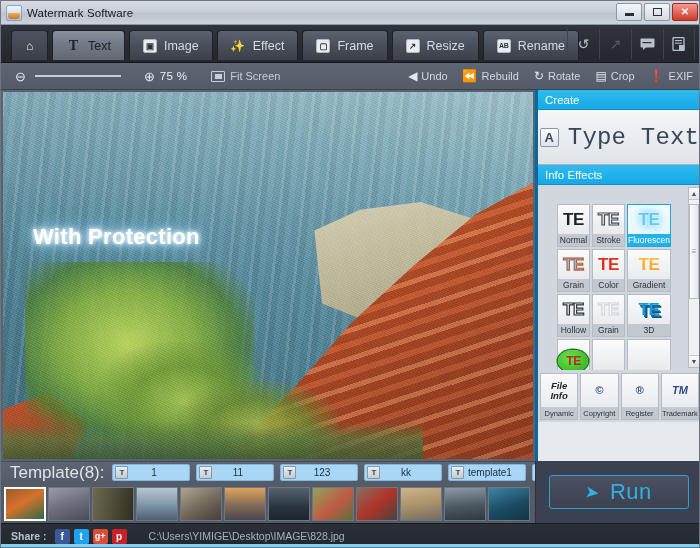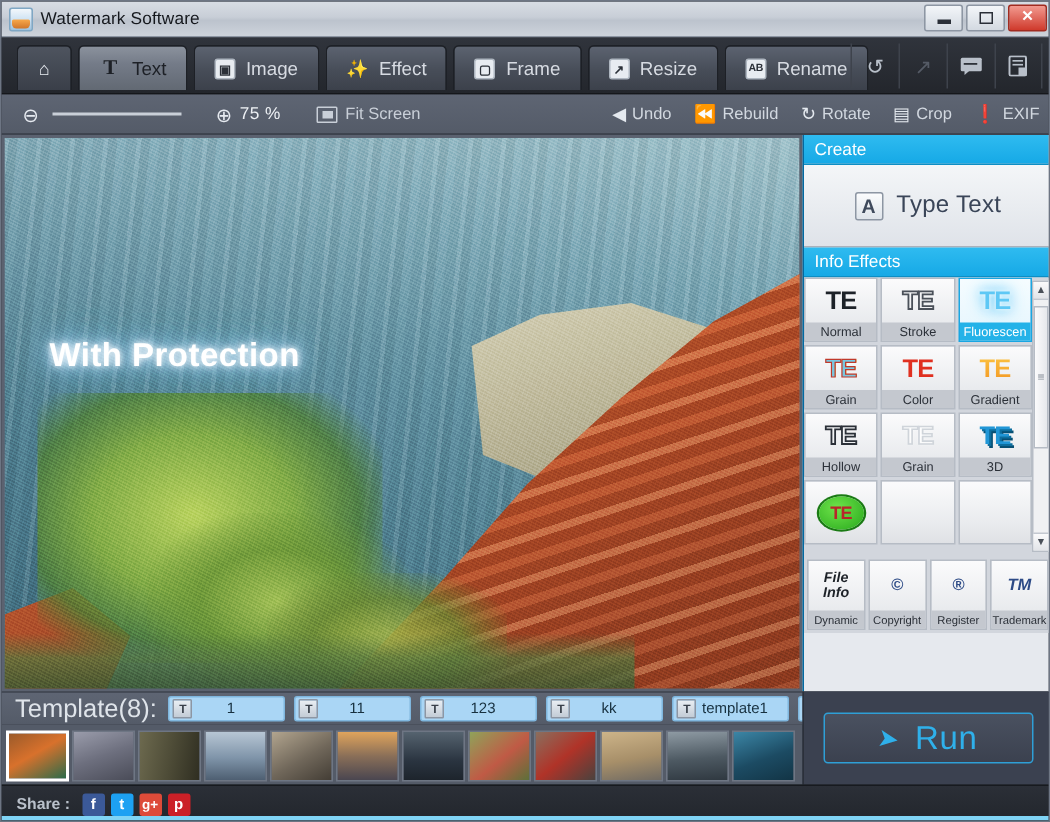--- a/index.html
+++ b/index.html
@@ -180,45 +180,45 @@
     position:absolute; left:30px; top:132px;
     font-family:"Liberation Sans", sans-serif;
     font-size:22px; font-weight:bold; color:#ffffff; letter-spacing:.3px;
     text-shadow: 0 0 4px #ffffff, 0 0 9px #cfeaff, 0 0 16px #9fd4ff, 0 0 24px #6fc0ff;
     white-space:nowrap;
   }
 
   
   .rpanel {
     position:absolute; left:534px; top:89px; width:166px; height:371px;
-    background:#e6e9ee; border-left:1px solid #0369a1;
+    background:#e6e9ee; border-left:3px solid #0369a1;
   }
   .sec-head {
     height:20px; background: linear-gradient(180deg,#2fbbf0 0%, #16a9e6 100%);
     color:#fff; font-size:11.5px; display:flex; align-items:center; padding-left:7px;
     border-bottom:1px solid #0d8ec4;
   }
   .sec-head.wide { font-size:11.5px; }
   .create-body {
     height:55px; background: linear-gradient(180deg,#f4f6f8 0%, #dfe3e9 100%);
     display:flex; align-items:center; justify-content:center; gap:9px;
     border-bottom:1px solid #aab1bb;
   }
   .tt-ico {
     width:19px;height:19px;border:1px solid #8d96a3;border-radius:2px;
     background:linear-gradient(180deg,#fbfcfd,#dfe4ea);
     color:#3f4a5c;font-size:13px;font-weight:bold;display:flex;align-items:center;justify-content:center;
   }
-  .tt-label { font-size:16px; color:#3a4558; letter-spacing:.2px;}
+  .tt-label { font-size:24px; color:#3a4558; letter-spacing:.2px;font-family:Liberation Mono, monospace;}
 
   .fx-area { position:relative; height:185px; background:#d2d6dd; }
   .fx-grid {
     position:absolute; left:0; top:0; width:152px; height:185px;
     display:grid; grid-template-columns: repeat(3, 1fr); grid-auto-rows: 43px;
-    gap:2px; padding:0; overflow:hidden;
+    gap:2px; padding:19px; overflow:hidden;
   }
   .fx-cell {
     background: linear-gradient(180deg,#fbfbfc 0%, #e9ebee 68%, #dfe1e5 100%);
     border:1px solid #b6bcc5; position:relative;
     display:flex; flex-direction:column; align-items:center; justify-content:flex-start;
   }
   .fx-cell.selected { border:1px solid #1aa6e2; background:linear-gradient(180deg,#f6fcff,#e4f5fd); }
   .fx-prev {
     flex:1; display:flex; align-items:center; justify-content:center;
     font-size:17px; font-weight:bold; letter-spacing:-.5px; width:100%;
@@ -605,16 +605,17 @@
       <span>Run</span>
     </div>
   </div>
 
   <div class="statusbar">
     <span class="share-label">Share :</span>
     <span class="soc fb">f</span>
     <span class="soc tw">t</span>
     <span class="soc gp">g+</span>
     <span class="soc pin">p</span>
+    <span class="path">C:\Users\YIMIGE\Desktop\IMAGE\828.jpg</span>
   </div>
 
   <div class="bottom-accent"></div>
 </div>
 
 </body></html>

